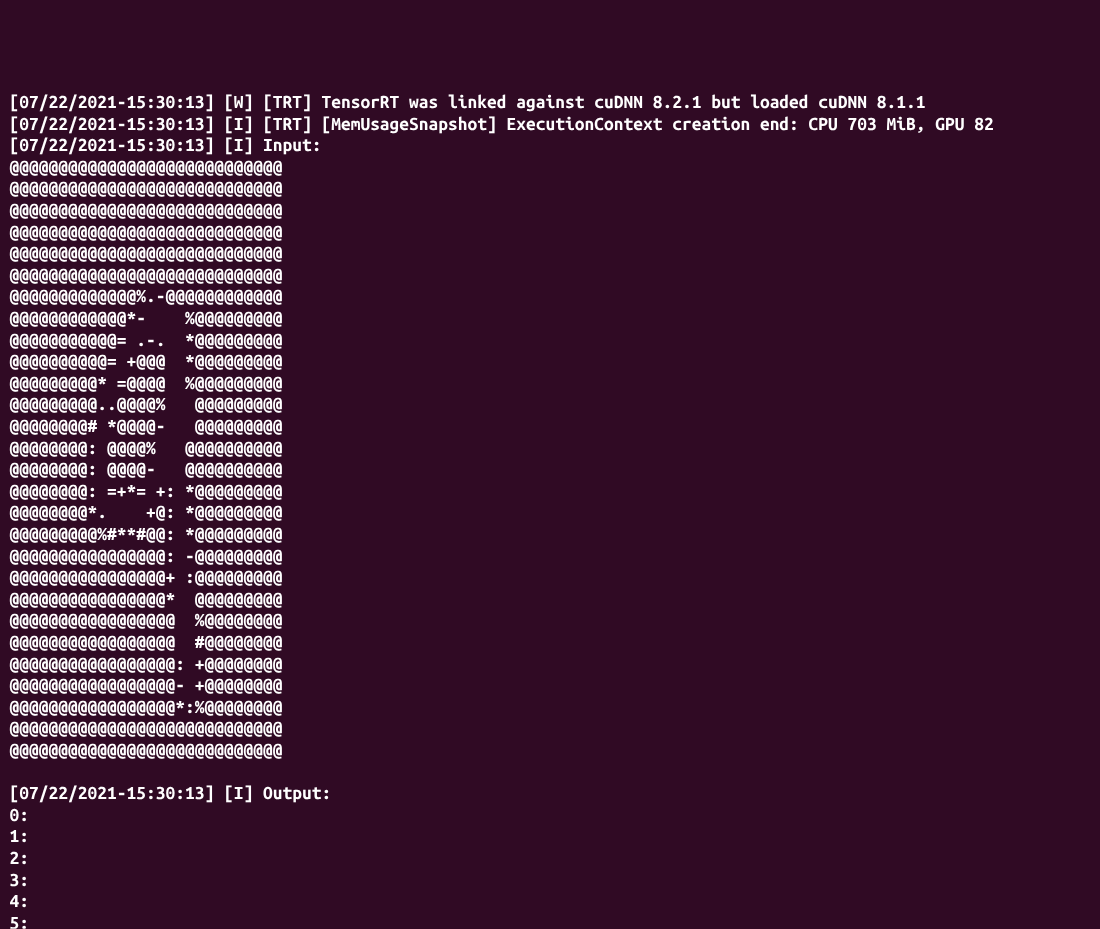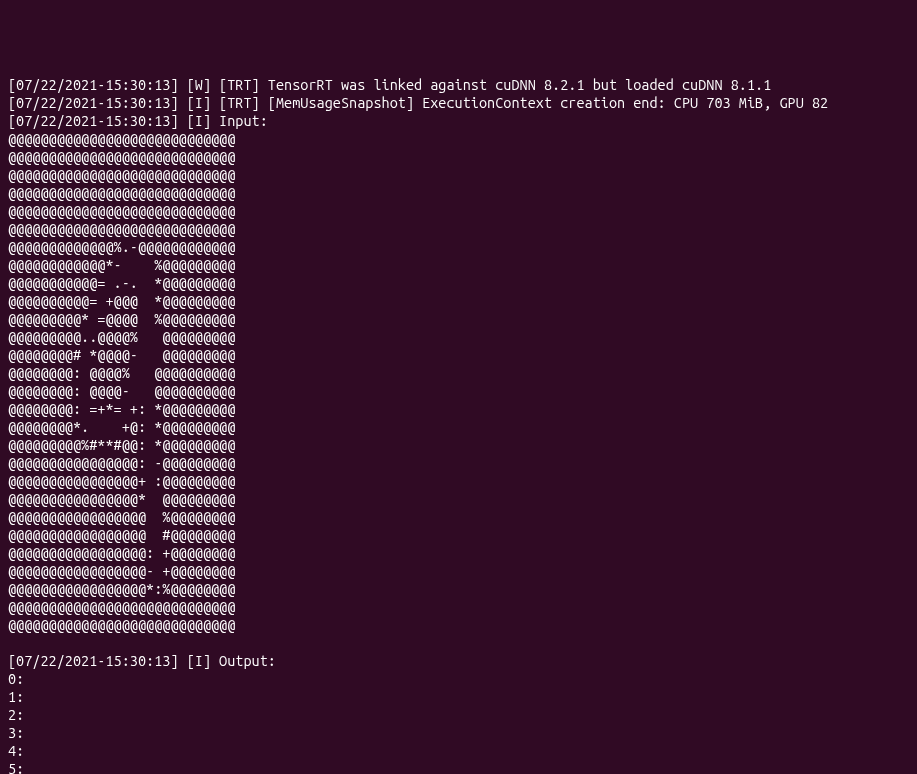--- a/index.html
+++ b/index.html
@@ -14,20 +14,21 @@
       font-size: 14.5px;
       line-height: 18px;
       padding: 4px 8px;
       white-space: pre;
       overflow: hidden;
       width: 917px;
       height: 774px;
     }
     .terminal-line {
       white-space: pre;
+      font-weight: bold;
     }
   </style>
 </head>
 <body>
 
 
 
 <div id="terminal-container"><div class="terminal-line">[07/22/2021-15:30:13] [W] [TRT] TensorRT was linked against cuDNN 8.2.1 but loaded cuDNN 8.1.1</div><div class="terminal-line">[07/22/2021-15:30:13] [I] [TRT] [MemUsageSnapshot] ExecutionContext creation end: CPU 703 MiB, GPU 82</div><div class="terminal-line">[07/22/2021-15:30:13] [I] Input:</div><div class="terminal-line">@@@@@@@@@@@@@@@@@@@@@@@@@@@@</div><div class="terminal-line">@@@@@@@@@@@@@@@@@@@@@@@@@@@@</div><div class="terminal-line">@@@@@@@@@@@@@@@@@@@@@@@@@@@@</div><div class="terminal-line">@@@@@@@@@@@@@@@@@@@@@@@@@@@@</div><div class="terminal-line">@@@@@@@@@@@@@@@@@@@@@@@@@@@@</div><div class="terminal-line">@@@@@@@@@@@@@@@@@@@@@@@@@@@@</div><div class="terminal-line">@@@@@@@@@@@@@%.-@@@@@@@@@@@@</div><div class="terminal-line">@@@@@@@@@@@@*-    %@@@@@@@@@</div><div class="terminal-line">@@@@@@@@@@@= .-.  *@@@@@@@@@</div><div class="terminal-line">@@@@@@@@@@= +@@@  *@@@@@@@@@</div><div class="terminal-line">@@@@@@@@@* =@@@@  %@@@@@@@@@</div><div class="terminal-line">@@@@@@@@@..@@@@%   @@@@@@@@@</div><div class="terminal-line">@@@@@@@@# *@@@@-   @@@@@@@@@</div><div class="terminal-line">@@@@@@@@: @@@@%   @@@@@@@@@@</div><div class="terminal-line">@@@@@@@@: @@@@-   @@@@@@@@@@</div><div class="terminal-line">@@@@@@@@: =+*= +: *@@@@@@@@@</div><div class="terminal-line">@@@@@@@@*.    +@: *@@@@@@@@@</div><div class="terminal-line">@@@@@@@@@%#**#@@: *@@@@@@@@@</div><div class="terminal-line">@@@@@@@@@@@@@@@@: -@@@@@@@@@</div><div class="terminal-line">@@@@@@@@@@@@@@@@+ :@@@@@@@@@</div><div class="terminal-line">@@@@@@@@@@@@@@@@*  @@@@@@@@@</div><div class="terminal-line">@@@@@@@@@@@@@@@@@  %@@@@@@@@</div><div class="terminal-line">@@@@@@@@@@@@@@@@@  #@@@@@@@@</div><div class="terminal-line">@@@@@@@@@@@@@@@@@: +@@@@@@@@</div><div class="terminal-line">@@@@@@@@@@@@@@@@@- +@@@@@@@@</div><div class="terminal-line">@@@@@@@@@@@@@@@@@*:%@@@@@@@@</div><div class="terminal-line">@@@@@@@@@@@@@@@@@@@@@@@@@@@@</div><div class="terminal-line">@@@@@@@@@@@@@@@@@@@@@@@@@@@@</div><div class="terminal-line">&nbsp;</div><div class="terminal-line">[07/22/2021-15:30:13] [I] Output:</div><div class="terminal-line">0: </div><div class="terminal-line">1: </div><div class="terminal-line">2: </div><div class="terminal-line">3: </div><div class="terminal-line">4: </div><div class="terminal-line">5: </div></div>
 
 

